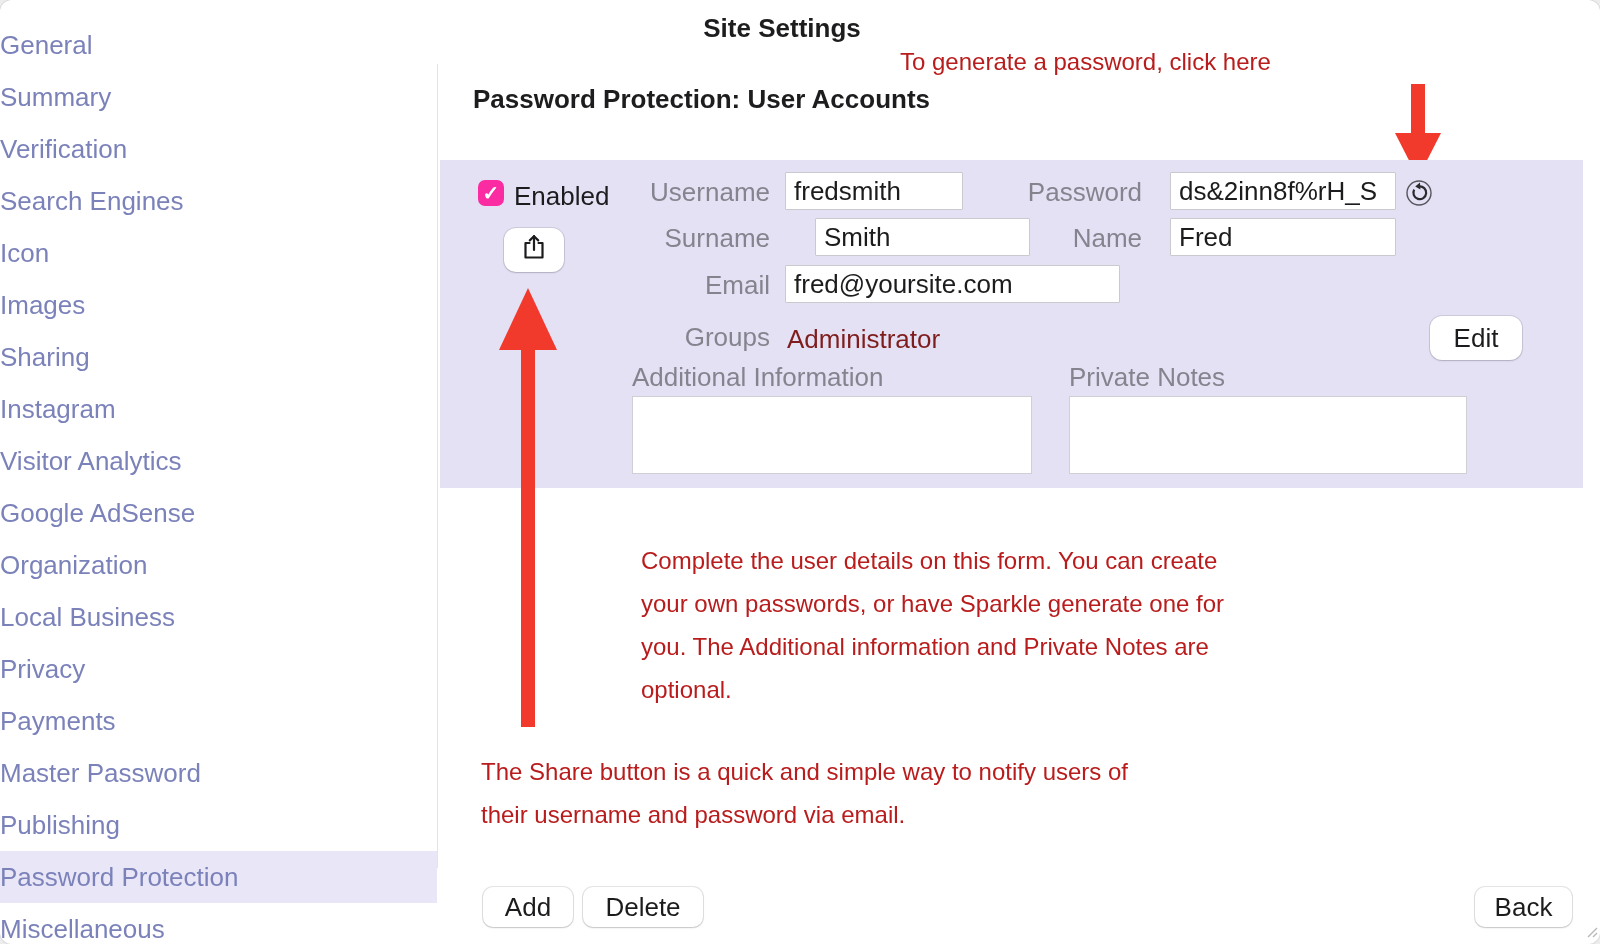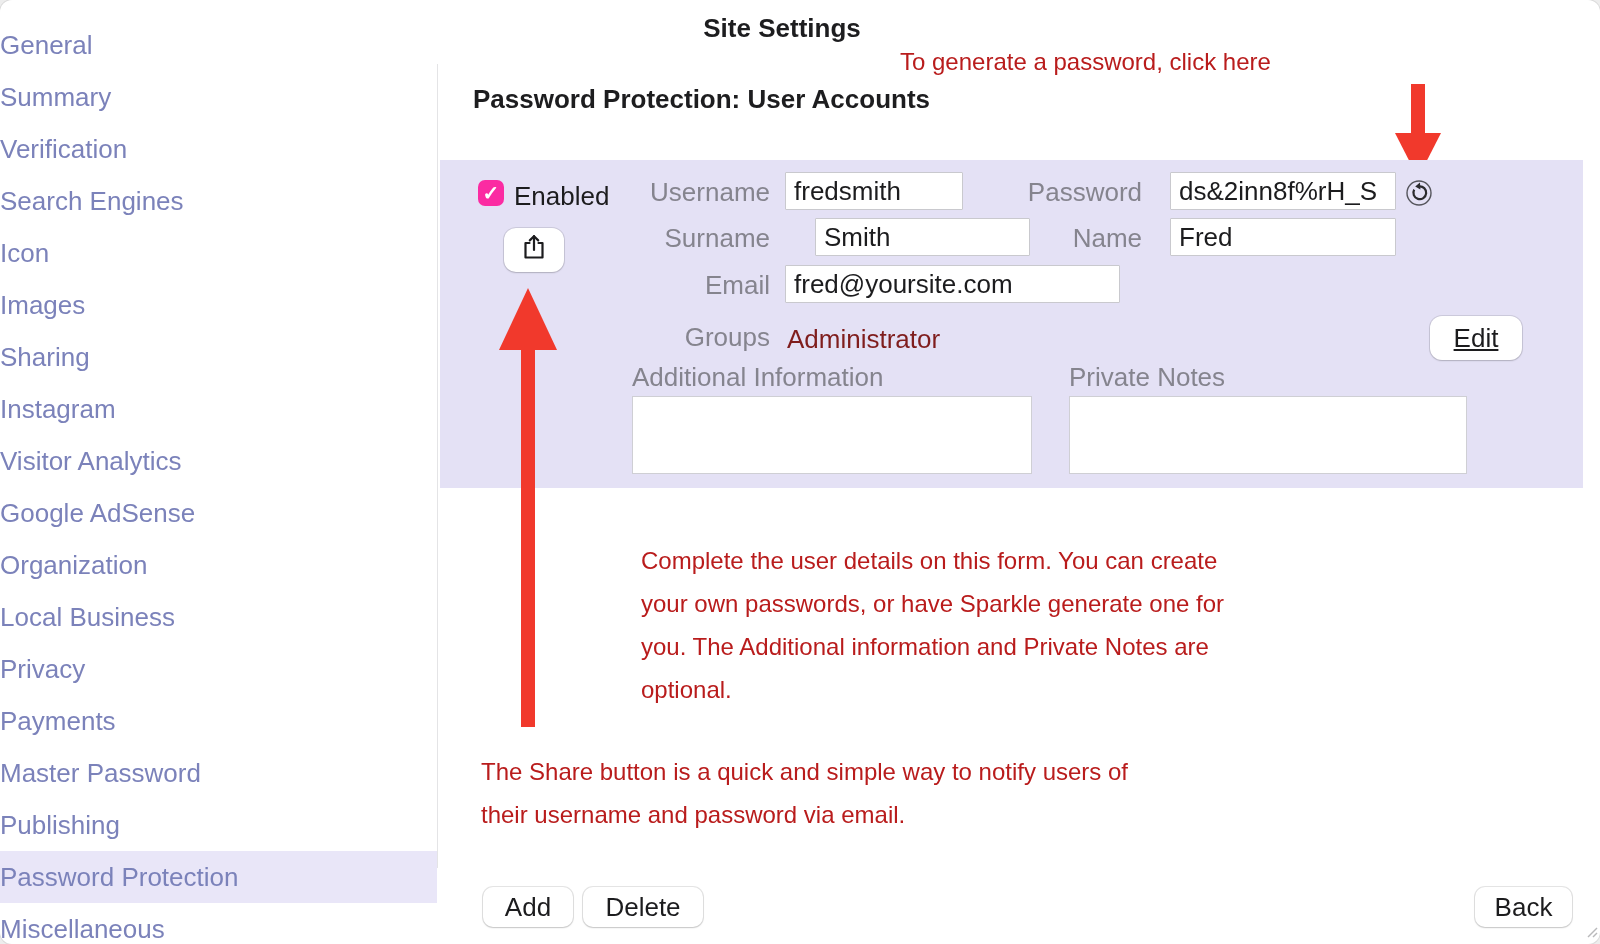--- a/index.html
+++ b/index.html
@@ -20,21 +20,21 @@
   .panel{position:absolute;left:440px;top:160px;width:1143px;height:328px;background:#e4e1f5;}
   .checkbox{position:absolute;left:38px;top:20px;width:26px;height:26px;border-radius:7px;background:#fb2ba2;color:#fff;font-size:20px;line-height:26px;text-align:center;font-weight:bold;}
   .enabled-label{position:absolute;left:74px;top:21px;font-size:26px;}
   .btn{background:#fff;border:none;border-radius:11px;font-family:inherit;font-size:26px;color:#1c1c1e;box-shadow:0 0 0 1px rgba(0,0,0,.10),0 1px 2px rgba(0,0,0,.14);cursor:default;}
   .share-btn{position:absolute;left:64px;top:68px;width:60px;height:44px;border-radius:12px;display:flex;align-items:center;justify-content:center;}
   .flabel{position:absolute;width:182px;text-align:right;font-size:26px;color:#85848e;white-space:nowrap;}
   .field{position:absolute;height:38px;border:1px solid #c9c9ce;background:#fff;font-family:inherit;font-size:26px;color:#1c1c1e;padding:0 8px;box-sizing:border-box;border-radius:1px;}
   .static-val{position:absolute;font-size:26px;color:#7f1d1d;}
   .col-label{position:absolute;font-size:26px;color:#85848e;white-space:nowrap;}
   .tarea{position:absolute;border:1px solid #cfcfd4;background:#fff;resize:none;font-family:inherit;font-size:24px;padding:6px;box-sizing:border-box;}
-  .edit-btn{position:absolute;left:990px;top:156px;width:92px;height:44px;border-radius:12px;text-decoration:underline;}
+  .edit-btn{position:absolute;left:990px;top:156px;width:92px;height:44px;border-radius:12px;}
   .gen-icon{position:absolute;left:965px;top:19px;width:28px;height:28px;cursor:default;}
   
   .red{color:#b91c1c;font-size:24px;line-height:43px;white-space:pre-line;}
   .ann-top{position:absolute;left:900px;top:40px;white-space:nowrap;}
   .ann-mid{position:absolute;left:641px;top:539px;}
   .ann-bottom{position:absolute;left:481px;top:750px;}
   .arrow-shaft{position:absolute;background:#f1392c;}
   .tri-up{position:absolute;width:0;height:0;border-left:29px solid transparent;border-right:29px solid transparent;border-bottom:62px solid #f1392c;}
   .tri-down{position:absolute;width:0;height:0;border-left:23px solid transparent;border-right:23px solid transparent;border-top:45px solid #f1392c;}
   

